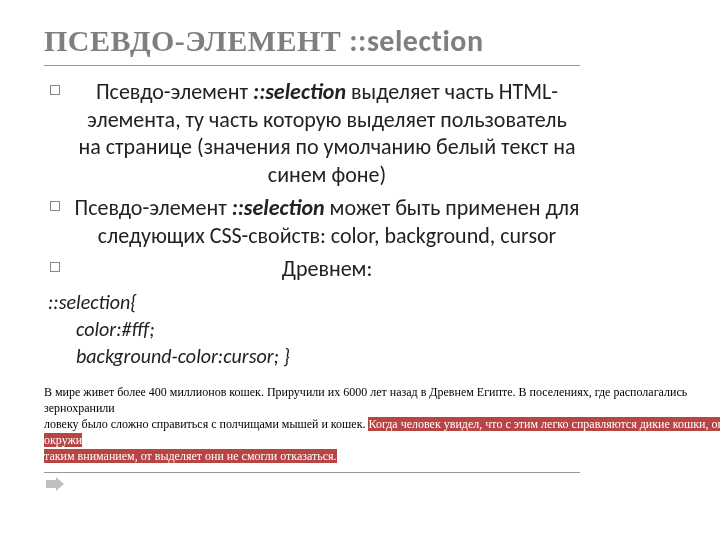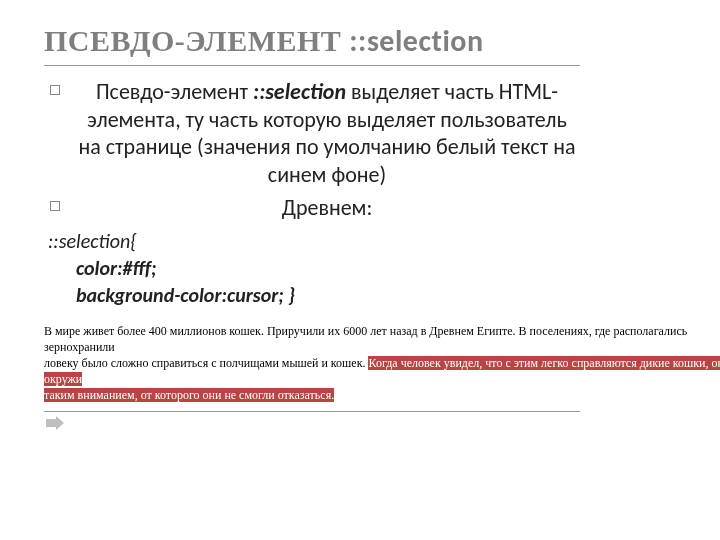--- a/index.html
+++ b/index.html
@@ -63,21 +63,21 @@
     font-style: italic;
     font-weight: 700;
   }
   .code {
     font-size: 20px;
     font-style: italic;
     line-height: 1.35;
     margin-left: 4px;
   }
   .code .line1 { padding-left: 0; }
-  .code .indent { padding-left: 28px; font-weight: bold; }
+  .code .indent { padding-left: 28px; }
   .example-wrap {
     margin-top: 14px;
     font-family: "Times New Roman", Georgia, serif;
     font-size: 12px;
     line-height: 1.35;
     color: #000;
     width: 680px;
     white-space: normal;
   }
   .sel-demo {
@@ -104,34 +104,37 @@
     <span>ПСЕВДО-ЭЛЕМЕНТ  </span><span class="sel">::selection</span>
   </div>
 
   <hr class="hr">
 
   <ul class="body">
     <li>
       <span>Псевдо-элемент </span><span class="kw">::selection</span><span> выделяет часть HTML-элемента, ту часть которую выделяет пользователь на странице (значения по умолчанию белый текст на синем фоне)</span>
     </li>
     <li>
+      <span>Псевдо-элемент  </span><span class="kw">::selection</span><span> может быть применен для следующих CSS-свойств: color, background, cursor</span>
+    </li>
+    <li>
       <span>Древнем:</span>
     </li>
   </ul>
 
   <div class="code">
     <div class="line1">::selection{</div>
     <div class="indent">color:#fff;</div>
     <div class="indent">background-color:cursor; }</div>
   </div>
 
   <div class="example-wrap">
     <span>В мире живет более 400 миллионов кошек. Приручили их 6000 лет назад в Древнем Египте. В поселениях, где располагались зернохранили</span><br>
     <span>ловеку было сложно справиться с полчищами мышей и кошек. </span><span class="sel-demo">Когда человек увидел, что с этим легко справляются дикие кошки, он окружи</span><br>
-    <span class="sel-demo">таким вниманием, от которого они не смогли отказаться.</span>
+    <span class="sel-demo">таким вниманием, от выделяет они не смогли отказаться.</span>
   </div>
 
   <hr class="hr2">
 
   <div class="arrow">
     <svg width="18" height="14" viewBox="0 0 18 14">
       <polygon points="0,3 10,3 10,0 18,7 10,14 10,11 0,11" fill="#bfbfbf"></polygon>
     </svg>
   </div>
 

